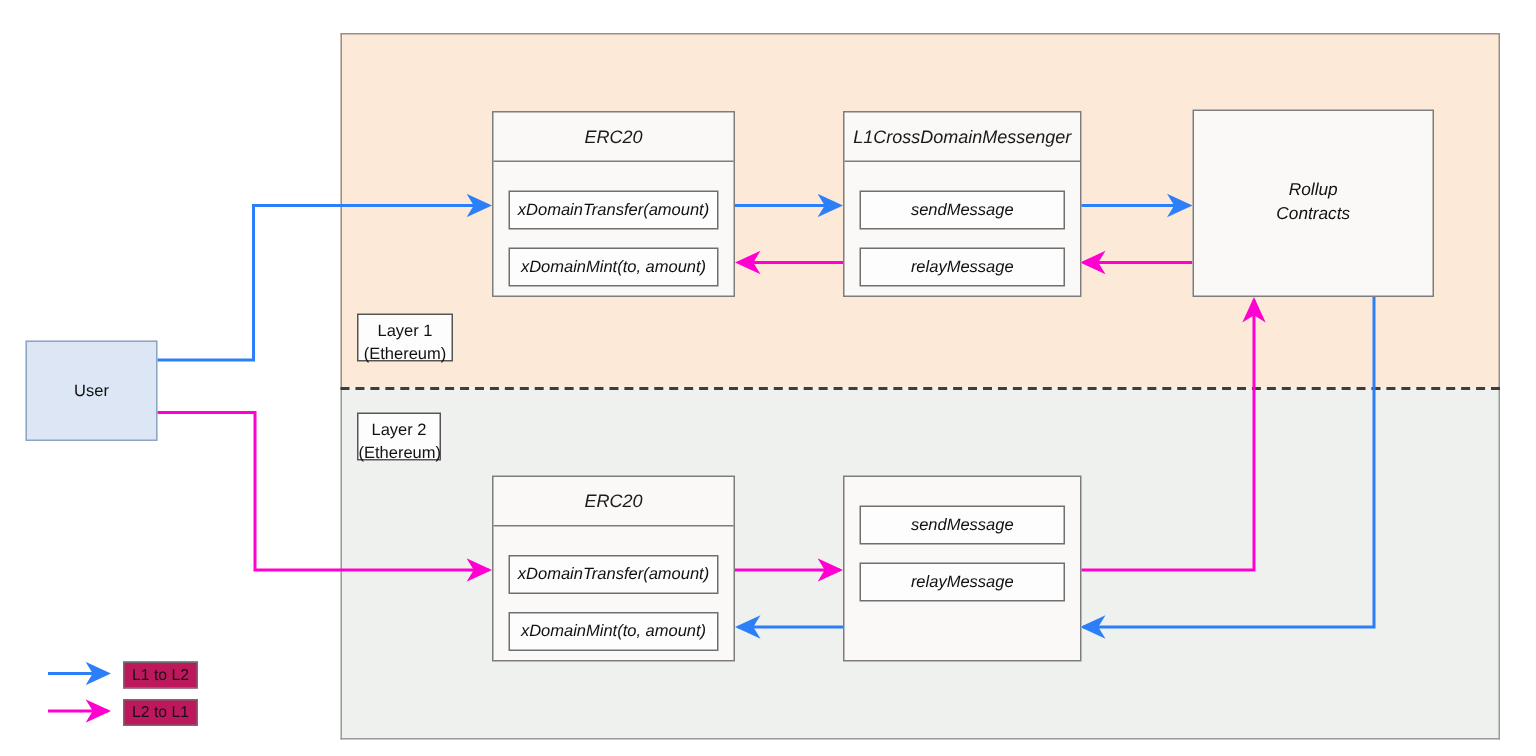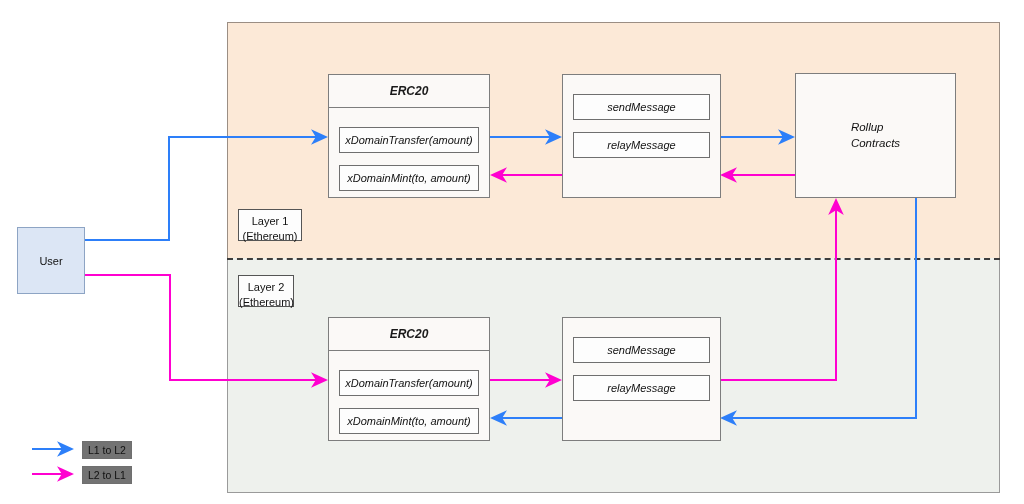--- a/index.html
+++ b/index.html
@@ -29,42 +29,41 @@
 
   
   .card{
     background:#fbf9f7;border:1px solid #7d7d7d;
   }
   .card-title{
     height:32px;line-height:32px;text-align:center;
     font-style:italic;font-size:12px;color:#1a1a1a;
     border-bottom:1px solid #7d7d7d;
     white-space:nowrap;
-    font-weight:bold;
   }
   .card-body{position:relative;}
   .method{
     position:absolute;left:10px;right:10px;height:24px;line-height:24px;
     background:#fdfdfd;border:1px solid #6f6f6f;
     text-align:center;font-style:italic;font-size:11px;color:#111;
     white-space:nowrap;
   }
 
   
   .user-box{
-    left:17px;top:227px;width:68px;height:67px;
+    left:17px;top:227px;width:88px;height:67px;
     background:#dce6f5;border:1px solid #8da4c4;
     display:flex;align-items:center;justify-content:center;
     font-size:11px;color:#111;
   }
   .rollup-box{
     left:795px;top:73px;width:161px;height:125px;
     background:#fbf9f7;border:1px solid #7d7d7d;
     display:flex;align-items:center;justify-content:center;
-    font-style:italic;font-size:11.5px;color:#111;line-height:1.35;
+    text-align:center;font-style:italic;font-size:11.5px;color:#111;line-height:1.35;
   }
   .layer-label{
     background:#fdfdfd;border:1px solid #555;
     text-align:center;font-size:11px;color:#111;line-height:1.35;
     padding-top:4px;box-sizing:border-box;
   }
   .layer1-label{left:238px;top:209px;width:64px;height:32px;}
   .layer2-label{left:238px;top:275px;width:56px;height:32px;}
 
   
@@ -73,21 +72,21 @@
     background:#ffffff;border:1px solid #6f6f6f;
   }
   .key-title{
     text-align:center;font-style:italic;font-size:11px;color:#111;
     margin-top:16px;
   }
   .key-row{position:absolute;display:flex;align-items:center;}
   .key-row.r1{left:26px;top:442px;}
   .key-row.r2{left:26px;top:467px;}
   .key-chip{
-    border:1px solid #6f6f6f;background:#737373;
+    border:1px solid #6f6f6f;background:#be185d;
     font-size:10.5px;color:#111;padding:1px 5px;margin-left:4px;
     white-space:nowrap;line-height:14px;
   }
 
   .e-blue{stroke:#2d7ff9;}
   .e-pink{stroke:#ff00d0;}
   .edge{fill:none;stroke-width:2;}
 </style>
 </head>
 <body>
@@ -144,20 +143,21 @@
 
   <div class="box card" style="left:328px;top:74px;width:162px;height:124px;">
     <div class="card-title">ERC20</div>
     <div class="card-body" style="height:91px;">
       <div class="method" style="top:19px;">xDomainTransfer(amount)</div>
       <div class="method" style="top:57px;">xDomainMint(to, amount)</div>
     </div>
   </div>
 
   <div class="box card" style="left:562px;top:74px;width:159px;height:124px;">
+    <div class="card-title">L1CrossDomainMessenger</div>
     <div class="card-body" style="height:91px;">
       <div class="method" style="top:19px;">sendMessage</div>
       <div class="method" style="top:57px;">relayMessage</div>
     </div>
   </div>
 
   <div class="box rollup-box">
     <div>
       <div>Rollup</div>
       <div>Contracts</div>

